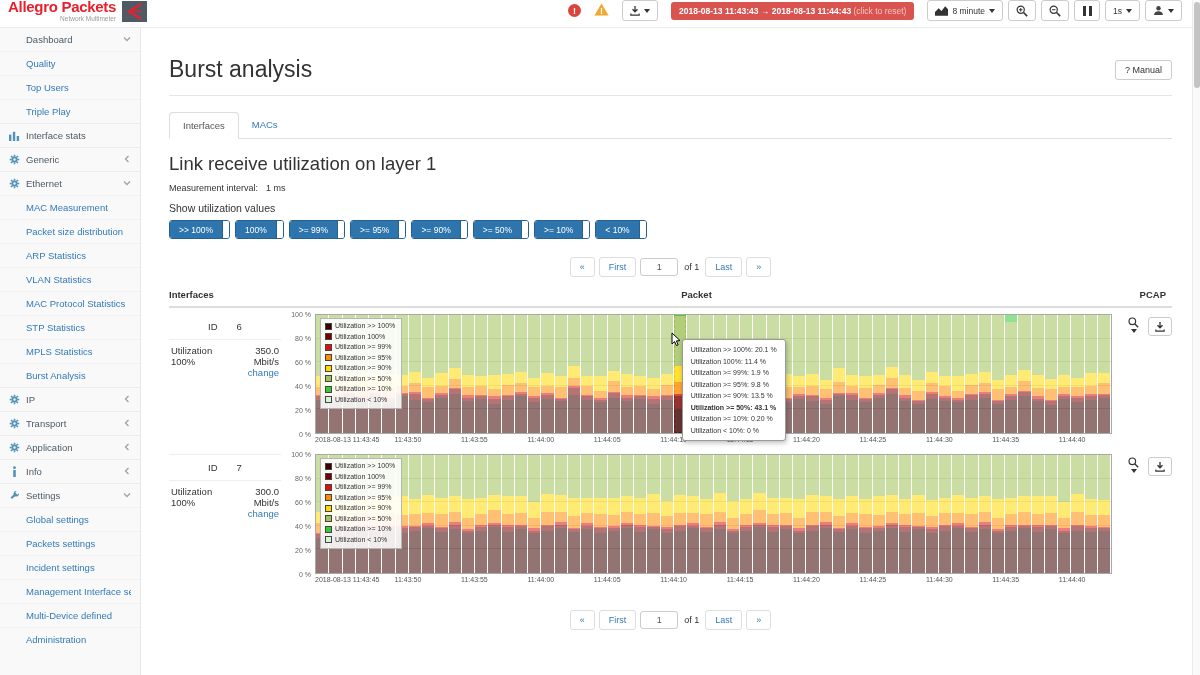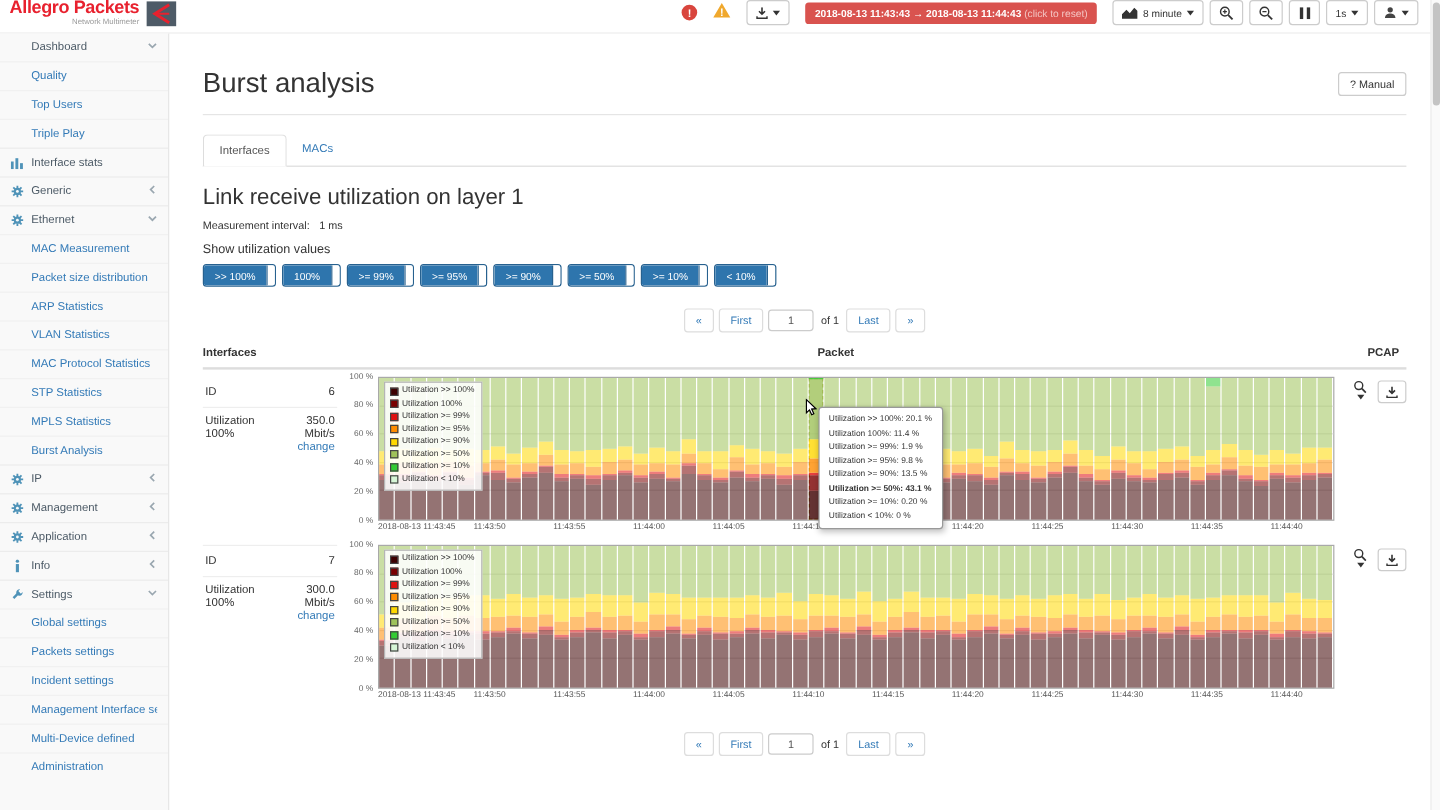--- a/index.html
+++ b/index.html
@@ -74,21 +74,21 @@
   
   .thead{display:flex;font-size:9.5px;font-weight:bold;border-bottom:2px solid #ddd;
      padding-bottom:6px;margin-top:12px}
   .col-if{width:112px}
   .col-graph{flex:1;text-align:center}
   .col-pcap{width:60px;text-align:right;padding-right:6px}
 
   .drow{display:flex;padding-top:6px}
   .drow.sep .if-cell{border-top:1px solid #eee}
   .if-cell{width:112px;font-size:9.5px;padding-top:2px}
-  .ifrow{display:flex;justify-content:space-between;gap:19px;padding:5px 2px 7px 2px}
+  .ifrow{display:flex;justify-content:center;gap:19px;padding:5px 2px 7px 2px}
   .ifrow.b{border-bottom:1px solid #eee}
   .ifrow .k{color:#333}
   .ifrow .v{text-align:right;color:#333}
   .ifrow a{color:#337ab7;text-decoration:none;display:block}
 
   .chart-cell{flex:1;padding-left:8px;display:flex}
   .yax{width:26px;position:relative;height:120px;font-size:7px;color:#666;flex:0 0 26px}
   .yt{position:absolute;right:4px;transform:translateY(-50%);white-space:nowrap}
   .plot-wrap{flex:1}
   .plot{position:relative;height:120px;border:1px solid #a9a9a9;background:#fff;
@@ -334,21 +334,21 @@
               <line x1="12" y1="8" x2="15" y2="8"></line>
               <line x1="3" y1="3" x2="5.2" y2="5.2"></line>
               <line x1="10.8" y1="10.8" x2="13" y2="13"></line>
               <line x1="13" y1="3" x2="10.8" y2="5.2"></line>
               <line x1="5.2" y1="10.8" x2="3" y2="13"></line>
             </g>
             <circle cx="8" cy="8" r="4.4" fill="#4f93b8"></circle>
             <circle cx="8" cy="8" r="1.7" fill="#f9f9f9"></circle>
           </svg>
         </span>
-        <span class="slabel">Management</span>
+        <span class="slabel">Transport</span>
         <span class="schev"><svg width="8" height="8" viewBox="0 0 8 8">
             <path d="M5.5 1 L2.5 4 L5.5 7" stroke="#9aa7b0" stroke-width="1.4" fill="none"></path>
           </svg></span>
       </div>
       <div class="side-item">
         <span class="sicon">
           <svg width="11" height="11" viewBox="0 0 16 16">
             <g stroke="#4f93b8" stroke-width="2.2">
               <line x1="8" y1="1" x2="8" y2="4"></line>
               <line x1="8" y1="12" x2="8" y2="15"></line>

